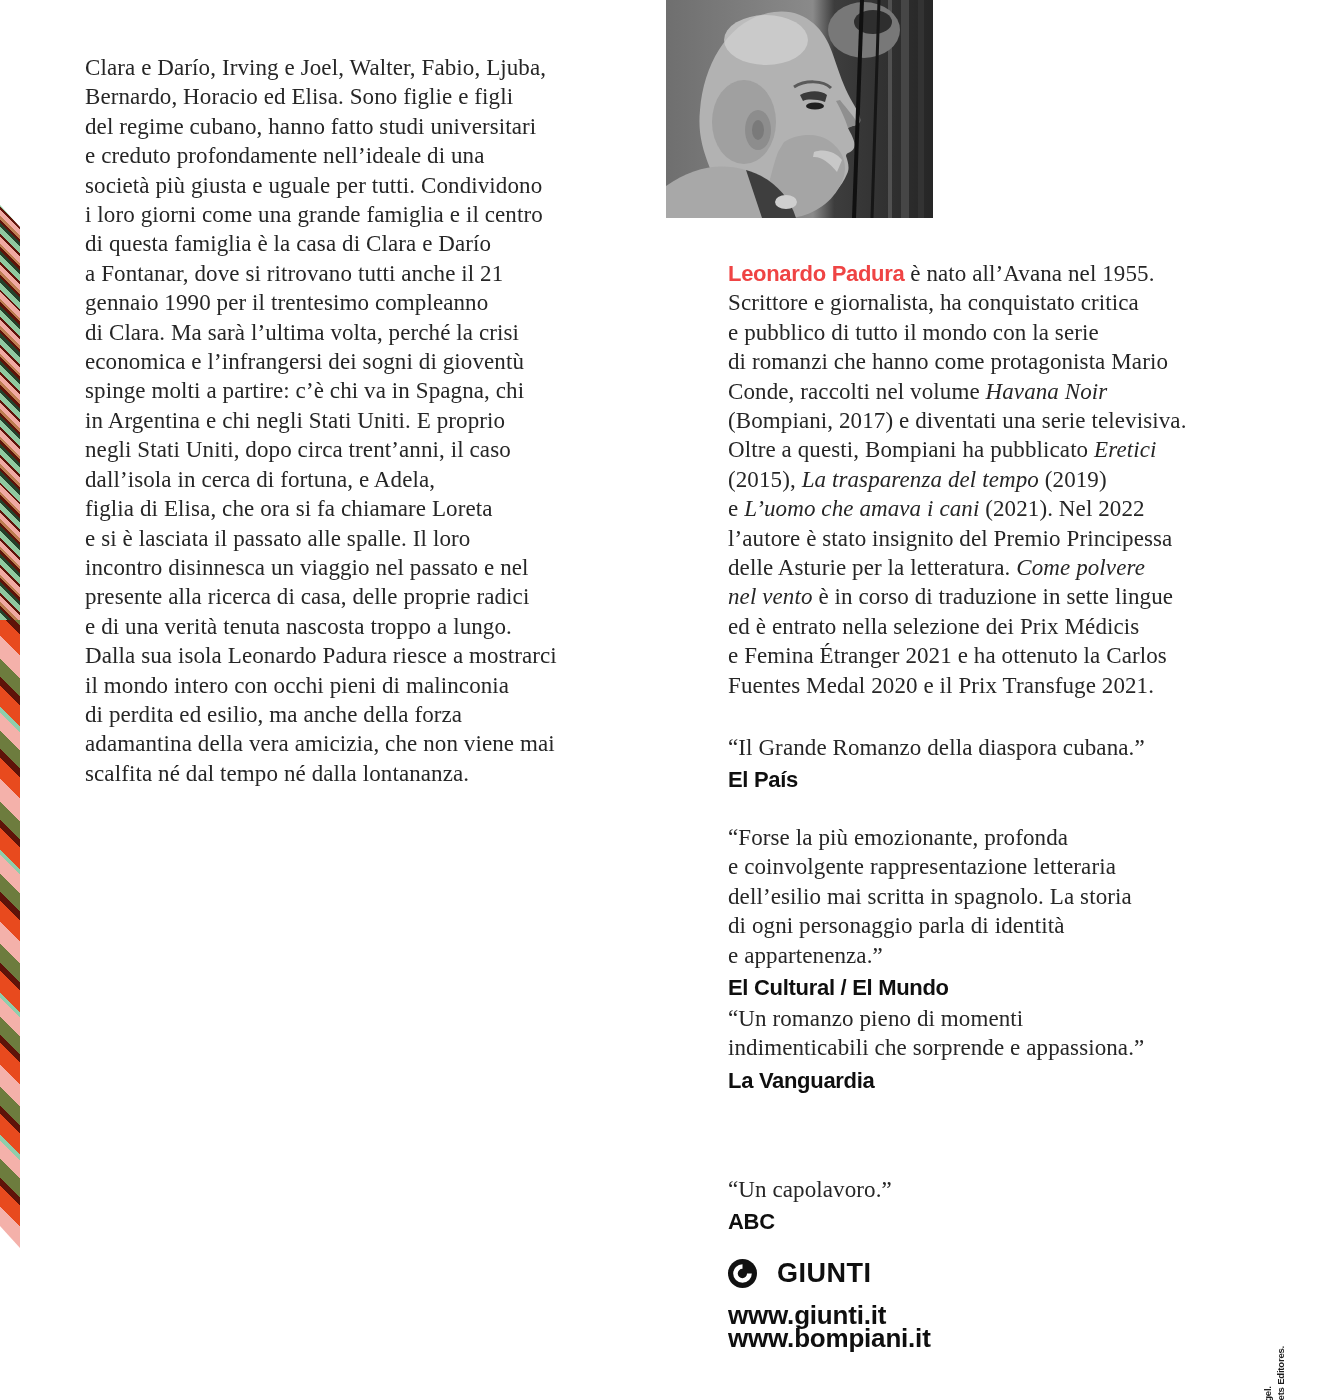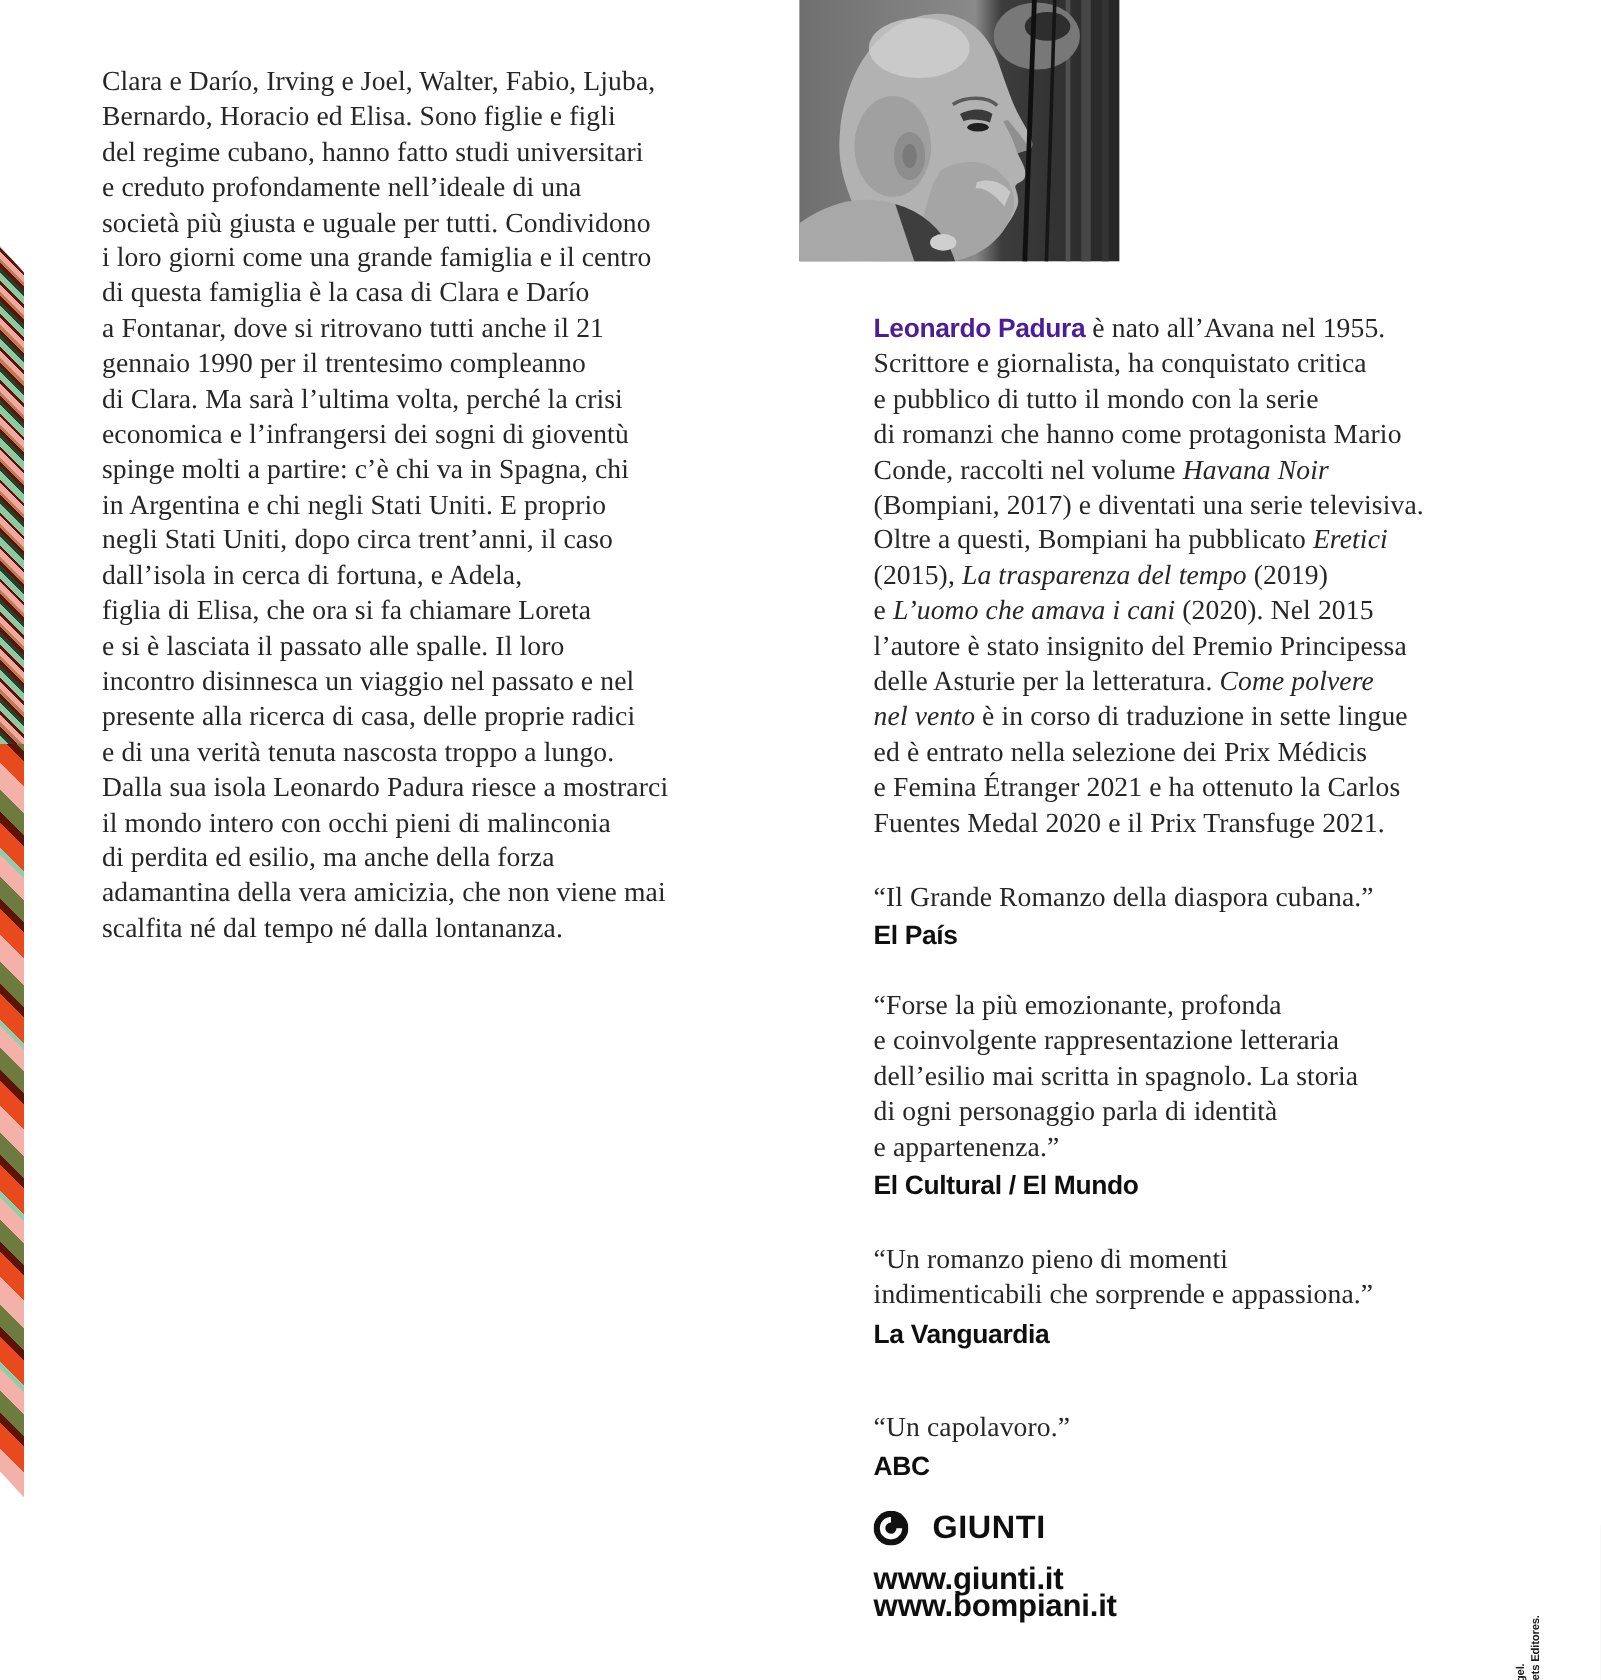--- a/index.html
+++ b/index.html
@@ -36,25 +36,25 @@
       #6d7c3e 50px 63px,
       #f4b1aa 63px 76px,
       #8fceac 76px 80px,
       #e84a1e 80px 95px,
       #5e1309 95px 101px);
   }
   
   .serif-block{font-size:23px;line-height:29.4px;letter-spacing:.1px;}
   .t-line{white-space:nowrap;}
   .it{font-style:italic;}
-  .bs{font-family:"Liberation Sans",sans-serif;font-weight:bold;color:#4c1d95;font-size:22px;letter-spacing:-.3px;}
+  .bs{font-family:"Liberation Sans",sans-serif;font-weight:bold;color:#ef4444;font-size:22px;letter-spacing:-.3px;}
   .synopsis{position:absolute;left:85px;top:53px;}
   .bio{position:absolute;left:728px;top:259px;}
   .quote{position:absolute;left:728px;}
-  .q1{top:733px;} .q2{top:823px;} .q3{top:1035px;} .q4{top:1175px;}
+  .q1{top:733px;} .q2{top:823px;} .q3{top:1004px;} .q4{top:1175px;}
   .source{
     font-family:"Liberation Sans",sans-serif;font-weight:bold;
     font-size:22px;line-height:30px;color:#0f0f0f;letter-spacing:-.3px;
     margin-top:3px;white-space:nowrap;
   }
   
   .photo{position:absolute;left:666px;top:0;width:267px;height:218px;}
   .photo svg{display:block;width:100%;height:100%;}
   
   .publisher{position:absolute;left:728px;top:1258px;font-family:"Liberation Sans",sans-serif;color:#0f0f0f;}
@@ -146,21 +146,21 @@
 
   <div class="bio serif-block">
       <div class="t-line"><span class="bs">Leonardo Padura</span><span> è nato all’Avana nel 1955.</span></div>
       <div class="t-line"><span>Scrittore e giornalista, ha conquistato critica</span></div>
       <div class="t-line"><span>e pubblico di tutto il mondo con la serie</span></div>
       <div class="t-line"><span>di romanzi che hanno come protagonista Mario</span></div>
       <div class="t-line"><span>Conde, raccolti nel volume </span><span class="it">Havana Noir</span></div>
       <div class="t-line"><span>(Bompiani, 2017) e diventati una serie televisiva.</span></div>
       <div class="t-line"><span>Oltre a questi, Bompiani ha pubblicato </span><span class="it">Eretici</span></div>
       <div class="t-line"><span>(2015), </span><span class="it">La trasparenza del tempo</span><span> (2019)</span></div>
-      <div class="t-line"><span>e </span><span class="it">L’uomo che amava i cani</span><span> (2020). Nel 2015</span></div>
+      <div class="t-line"><span>e </span><span class="it">L’uomo che amava i cani</span><span> (2021). Nel 2022</span></div>
       <div class="t-line"><span>l’autore è stato insignito del Premio Principessa</span></div>
       <div class="t-line"><span>delle Asturie per la letteratura. </span><span class="it">Come polvere</span></div>
       <div class="t-line"><span class="it">nel vento</span><span> è in corso di traduzione in sette lingue</span></div>
       <div class="t-line"><span>ed è entrato nella selezione dei Prix Médicis</span></div>
       <div class="t-line"><span>e Femina Étranger 2021 e ha ottenuto la Carlos</span></div>
       <div class="t-line"><span>Fuentes Medal 2020 e il Prix Transfuge 2021.</span></div>
     </div>
 
   <div class="quote q1">
     <div class="serif-block">

